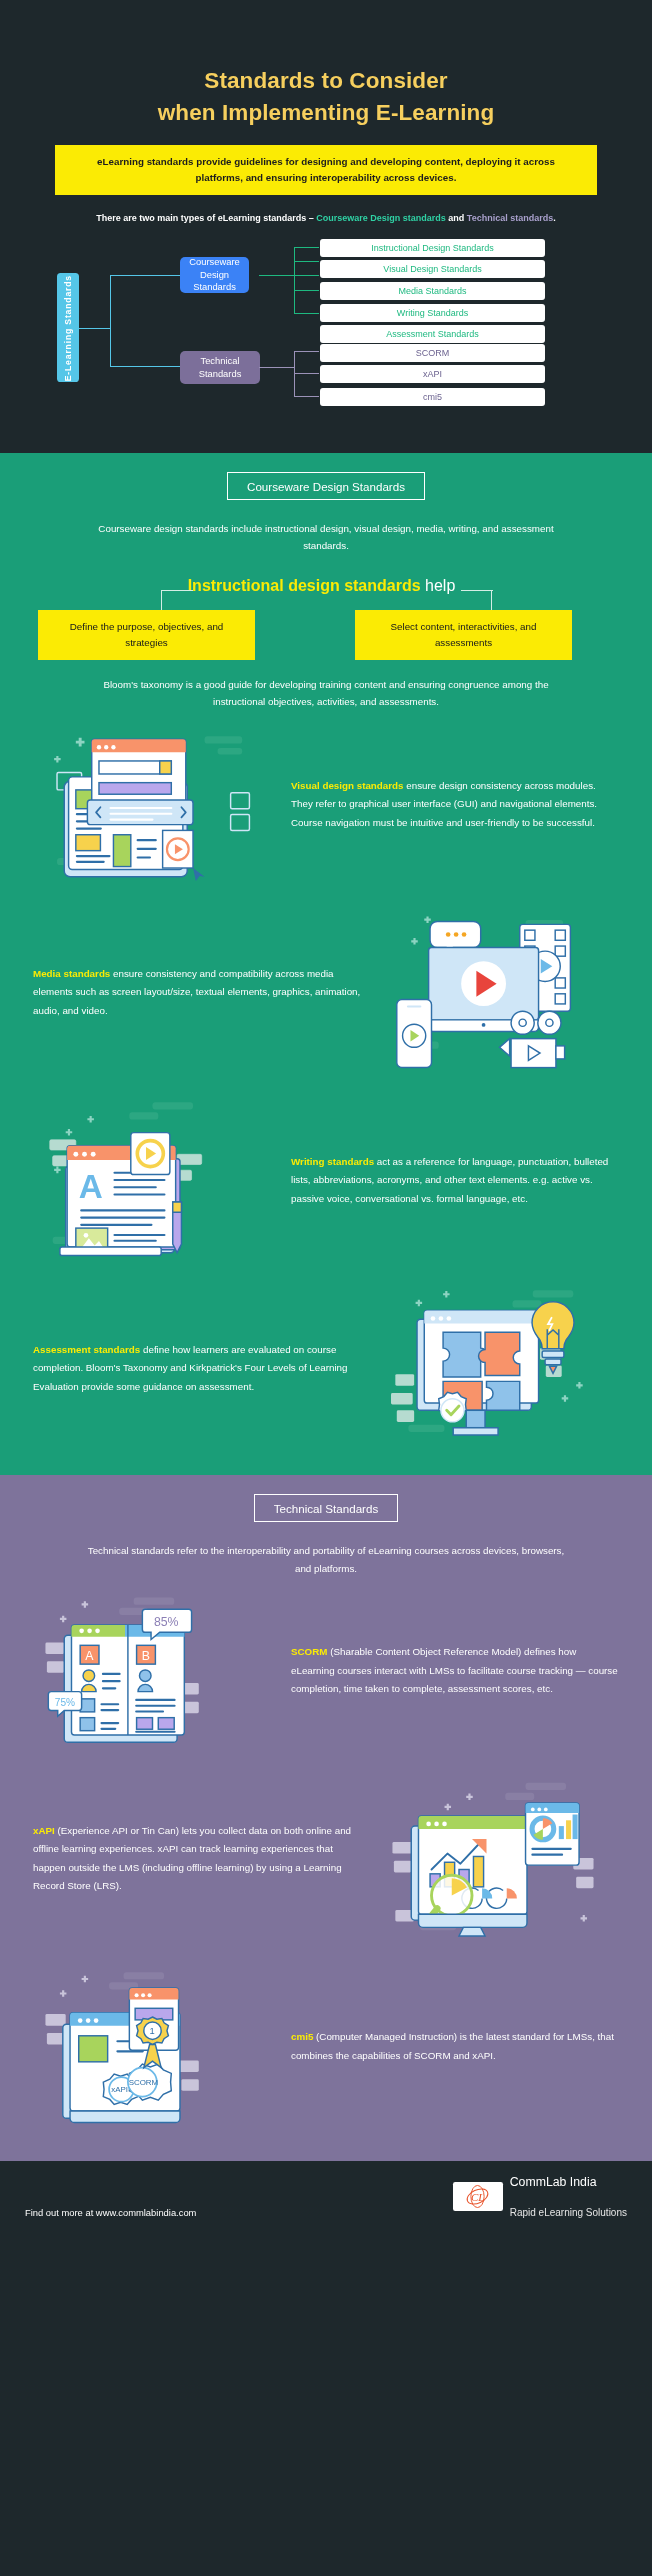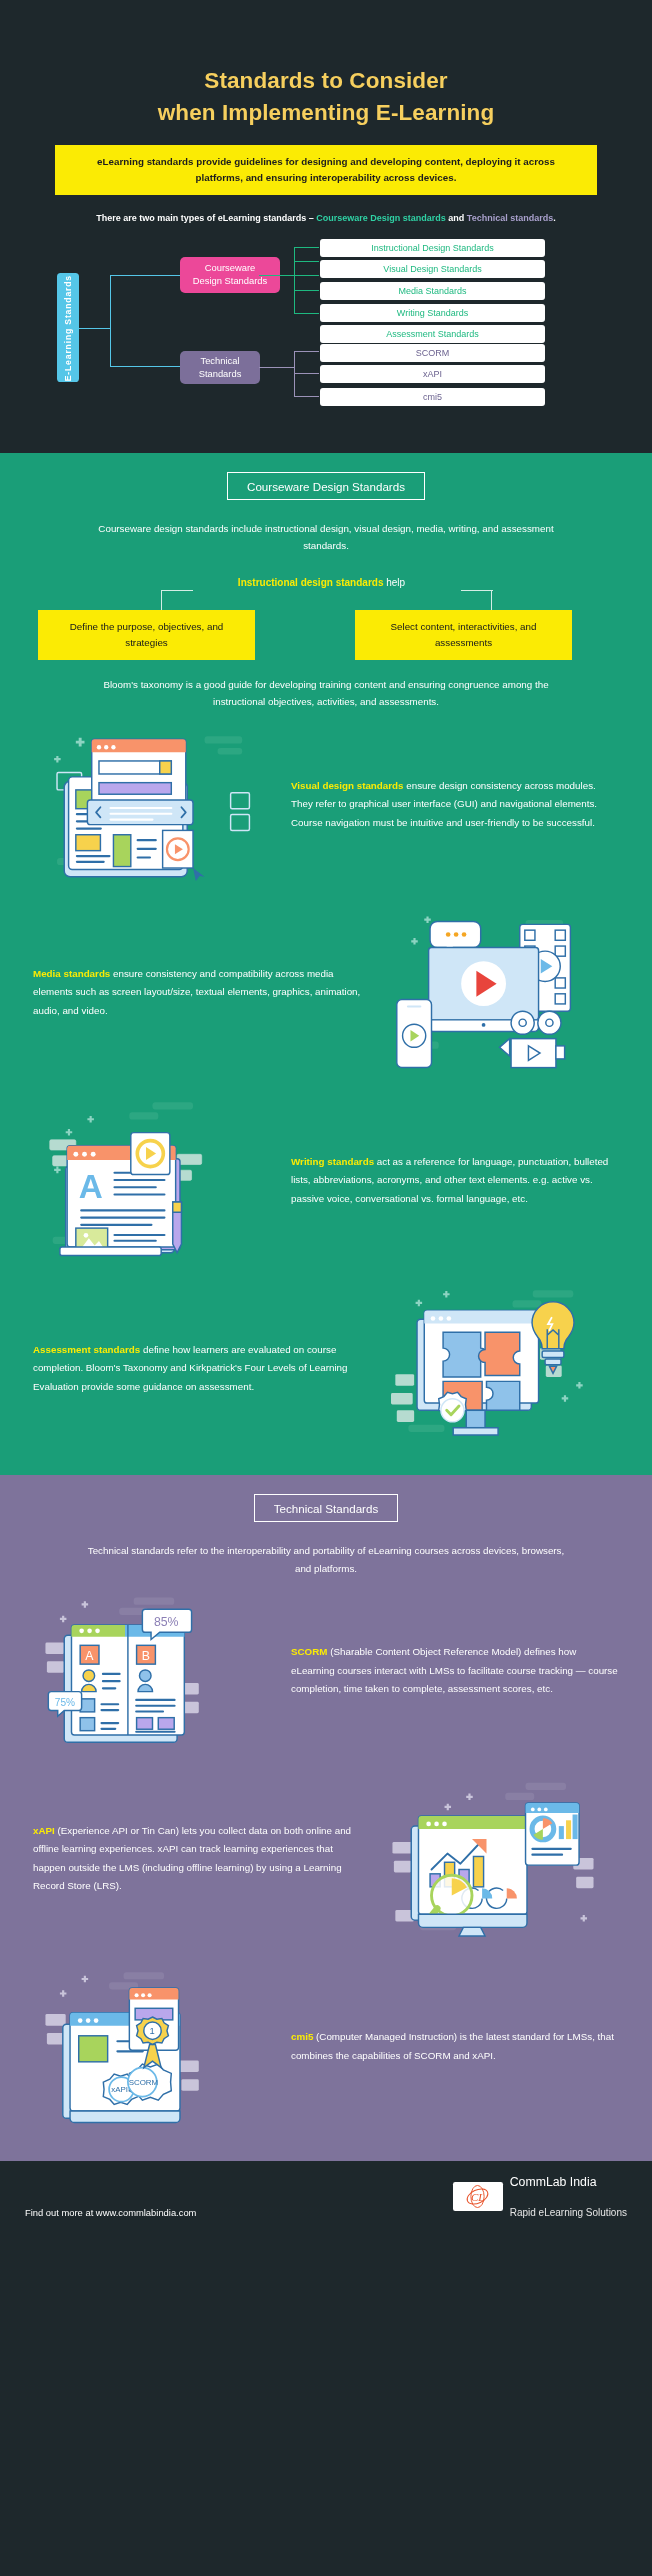--- a/index.html
+++ b/index.html
@@ -70,21 +70,21 @@
   .branch-box {
     position: absolute;
     border-radius: 5px;
     color: #fff;
     font-size: 9.4px;
     display: flex; align-items: center; justify-content: center;
     text-align: center;
     line-height: 1.32;
     padding: 2.9px 5.8px;
   }
-  .branch-cw { left: 151px; top: 19.6px; width: 100px; height: 36px; background: #ec4899; }
+  .branch-cw { left: 151px; top: 19.6px; width: 69px; height: 36px; background: #3b82f6; }
   .branch-tech { left: 151px; top: 114px; width: 80px; height: 33px; background: #7c6f9a; }
 
   .leaf {
     position: absolute;
     left: 291px;
     width: 225px;
     height: 18px;
     background: #ffffff;
     border-radius: 2.9px;
     display: flex; align-items: center; justify-content: center;
@@ -119,21 +119,21 @@
     max-width: 507px;
     margin: 20px auto 0;
     padding: 0 14.5px;
   }
 
   
   .ids-wrap { margin-top: 22px; position: relative; height: 86px; }
   .ids-label {
     position: absolute; left: 0; right: 9px; top: 0;
     text-align: center;
-    font-size: 10px;
+    font-size: 16px;
     color: #ffffff;
   }
   .ids-label b { color: #fbeb04; font-weight: bold; }
   .bracket { position: absolute; background: #d5eee6; }
   .card-yellow {
     position: absolute;
     top: 33px;
     width: 217px;
     background: #fbeb04;
     color: #15181c;

